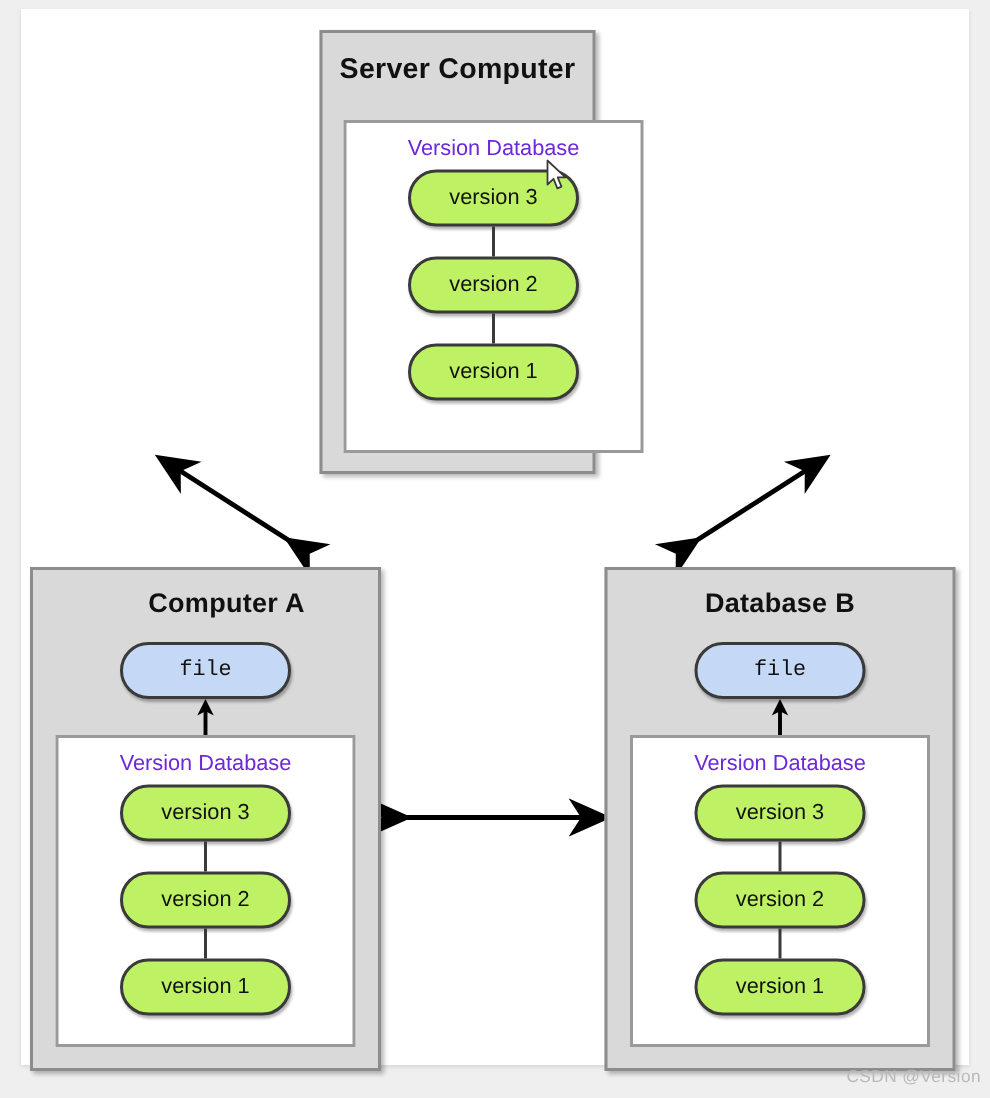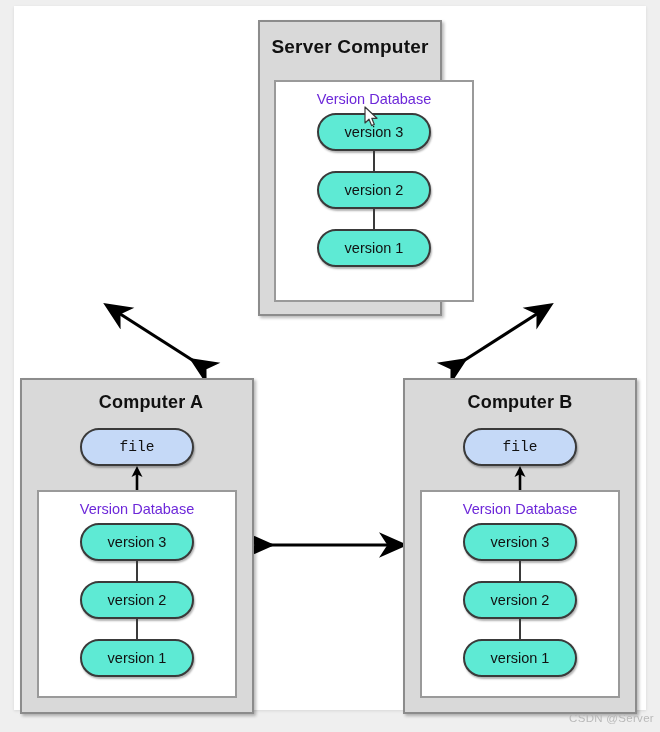--- a/index.html
+++ b/index.html
@@ -45,21 +45,20 @@
     text-align: center;
     font-weight: bold;
     color: #111111;
     letter-spacing: 0.2px;
   }
   #server-computer {
     left: 199px;
     top:  14px;
     width: 184px;
     height: 296px;
-    margin-left: 45px;
   }
   #server-computer .machine-title {
     font-size: 19px;
     margin-top: 14px;
   }
   #computer-a {
     left: 6px;
     top:  372px;
     width: 234px;
     height: 336px;
@@ -118,21 +117,21 @@
     border: 2px solid #3a3a3a;
     box-sizing: border-box;
     display: flex;
     align-items: center;
     justify-content: center;
     font-size: 14.5px;
     color: #111111;
     margin: 0 auto;
     box-shadow: 1px 2px 2px rgba(0,0,0,0.30);
   }
-  .pill-green { background: #5eead4; }
+  .pill-green { background: #bef264; }
   .pill-blue  { background: #c5d9f7; font-family: Liberation Mono, monospace; }
 
   .pill-stack {
     position: relative;
     display: flex;
     flex-direction: column;
     align-items: center;
   }
   .stack-gap {
     width: 2px;
@@ -242,21 +241,21 @@
           <div class="pill pill-green">version 3</div>
           <div class="stack-gap"></div>
           <div class="pill pill-green">version 2</div>
           <div class="stack-gap"></div>
           <div class="pill pill-green">version 1</div>
         </div>
       </div>
     </div>
 
     <div class="machine" id="computer-b">
-      <div class="machine-title">Computer B</div>
+      <div class="machine-title">Database B</div>
 
       <div class="file-pill-wrap">
         <div class="pill pill-blue">file</div>
       </div>
 
       <svg class="up-arrow" viewBox="0 0 14 26" xmlns="http://www.w3.org/2000/svg">
         <line x1="7" y1="26" x2="7" y2="7" stroke="#000000" stroke-width="2.6"></line>
         <path d="M7,0 L12.5,11 L7,8.2 L1.5,11 Z" fill="#000000"></path>
       </svg>
 
@@ -272,14 +271,14 @@
         </div>
       </div>
     </div>
 
     <svg id="mouse-cursor" viewBox="0 0 16 22" xmlns="http://www.w3.org/2000/svg">
       <path d="M1,1 L1,17 L5,13.2 L7.6,19.6 L10.3,18.4 L7.8,12.3 L13,12.3 Z" fill="#ffffff" stroke="#3a3a3a" stroke-width="1.2" stroke-linejoin="round"></path>
     </svg>
 
   </div>
 
-  <div id="watermark">CSDN @Server</div>
+  <div id="watermark">CSDN @Version</div>
 </div>
 
 </body></html>

